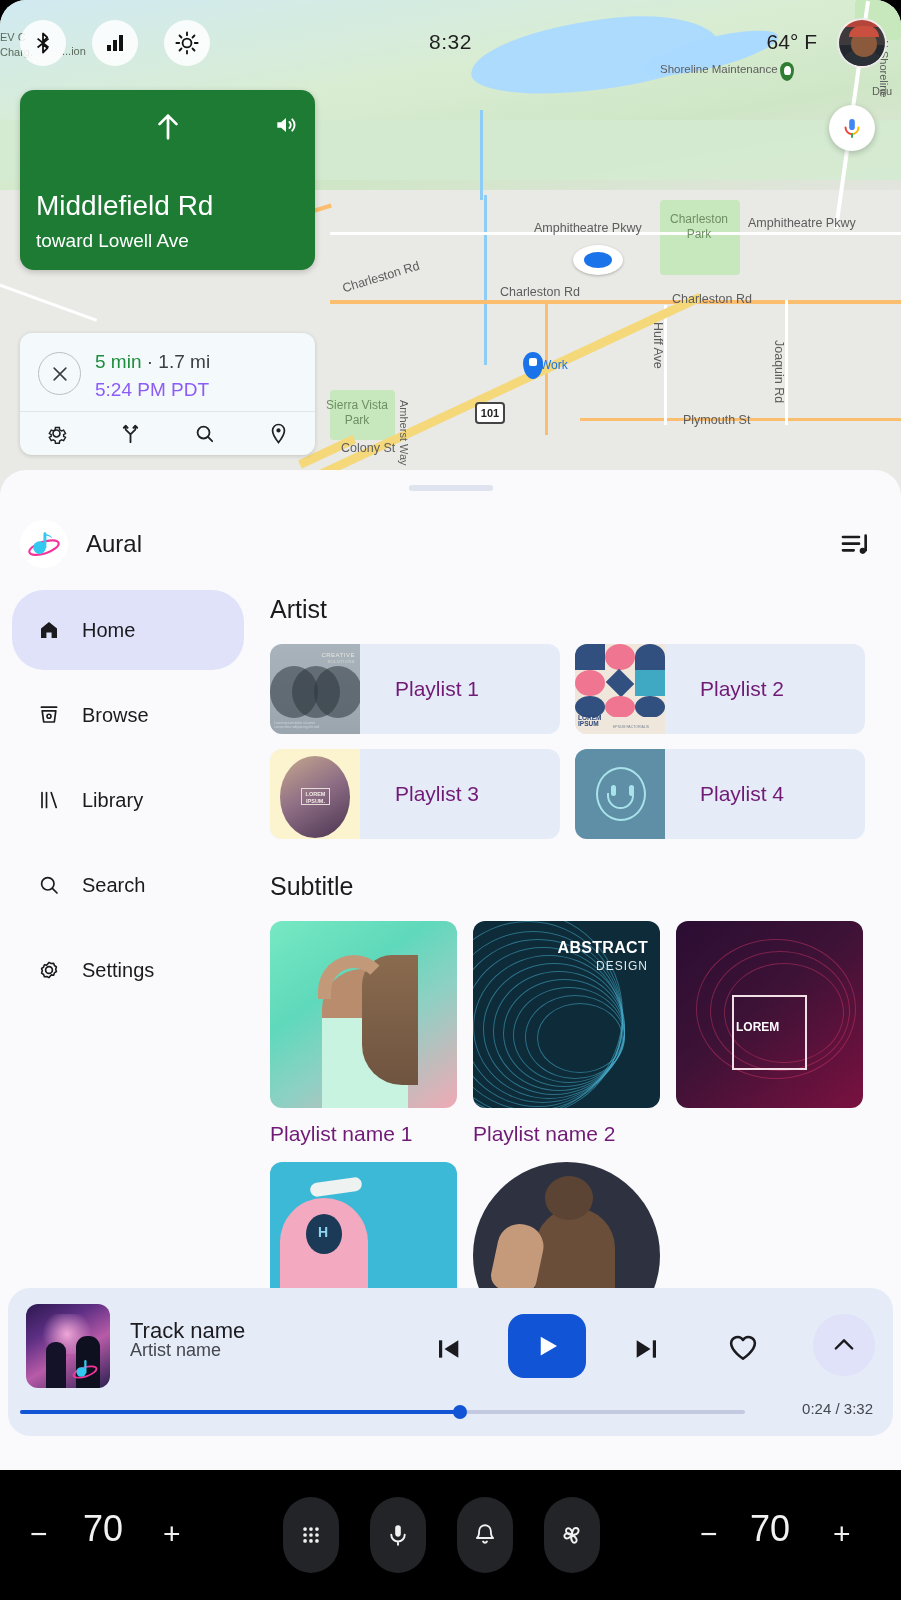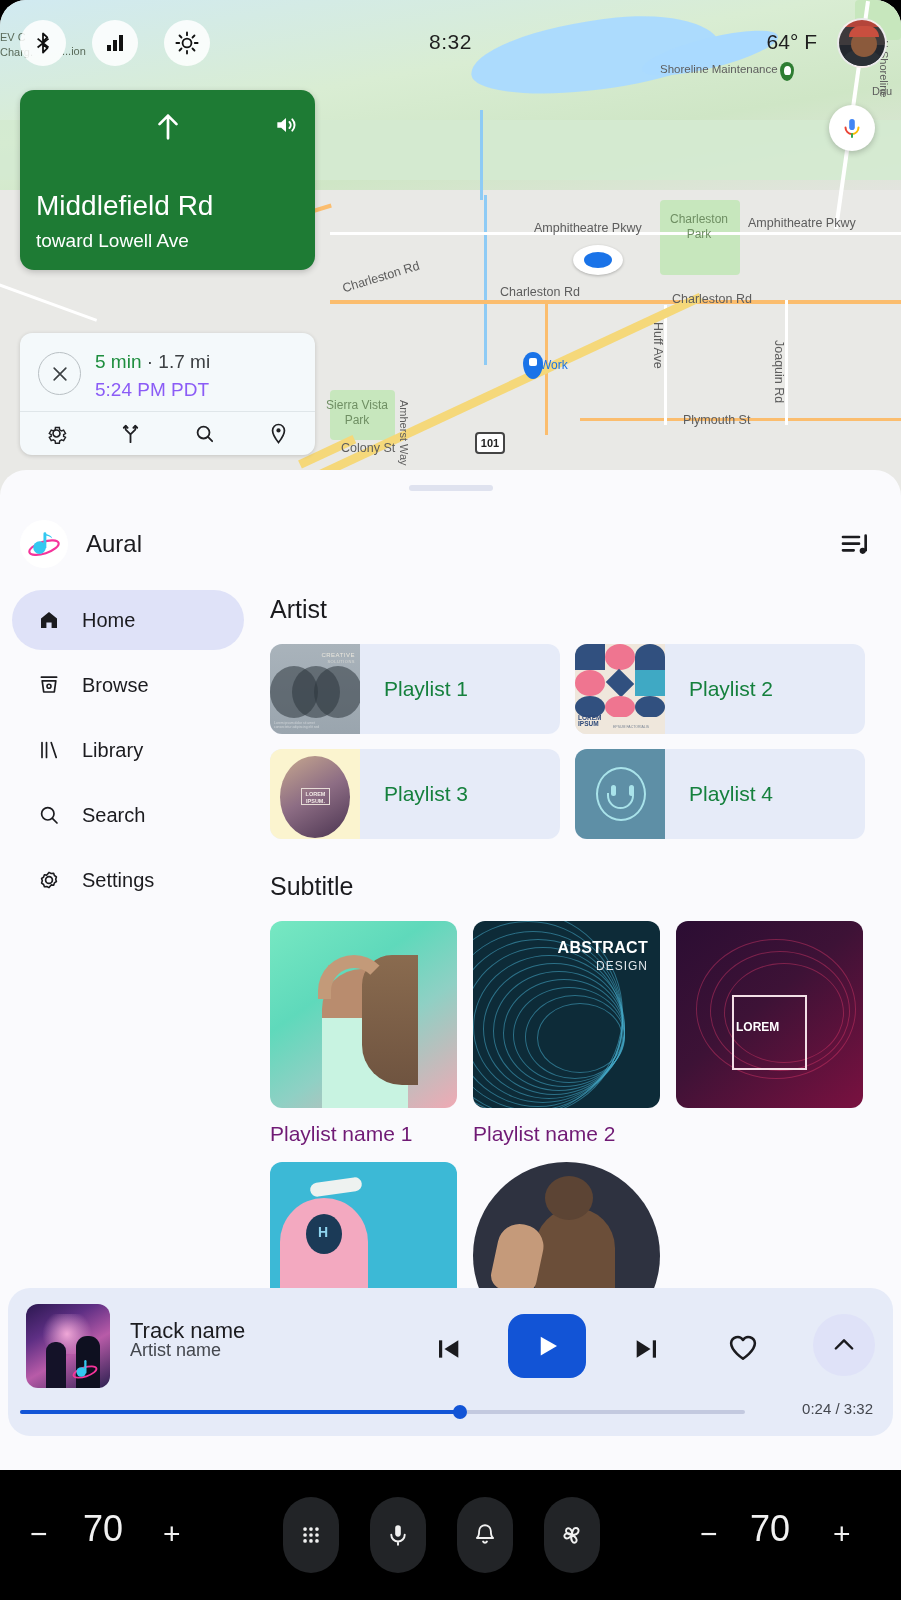--- a/index.html
+++ b/index.html
@@ -164,38 +164,38 @@
   .app-logo {
     position:absolute; left:20px; top:5px; width:48px; height:48px; border-radius:50%;
     background:#fff; display:flex; align-items:center; justify-content:center;
   }
   .app-title { position:absolute; left:86px; top:15px; font-size:24px; color:#1b1b1f; }
   .queue-btn { position:absolute; right:30px; top:14px; }
 
   
   .sidebar { position:absolute; left:12px; top:120px; width:232px; }
   .side-item {
-    display:flex; align-items:center; height:60px; border-radius:32px; padding-left:20px;
+    display:flex; align-items:center; height:80px; border-radius:32px; padding-left:20px;
     margin-bottom:5px;
   }
   .side-item.active { background:#dfe2f8; }
   .side-icon { width:34px; display:flex; align-items:center; justify-content:center; }
   .side-label { font-size:20px; color:#1b1b1f; margin-left:16px; }
 
   
   .content { position:absolute; left:270px; top:125px; width:631px; }
   .sec-title { font-size:25px; color:#1b1b1f; margin-bottom:20px; }
   .sec-title.second { margin-top:33px; }
   .pl-grid { display:flex; flex-wrap:wrap; gap:15px 15px; }
   .pl-card {
     width:290px; height:90px; background:#e6ebf8; border-radius:12px;
     display:flex; align-items:center; overflow:hidden;
   }
   .pl-thumb { width:90px; height:90px; flex:0 0 90px; position:relative; overflow:hidden; }
-  .pl-name { font-size:21px; color:#15803d; margin-left:24px; }
+  .pl-name { font-size:21px; color:#701a75; margin-left:35px; }
 
   
   .art1 { background:linear-gradient(180deg,#a9b3bb 0%, #9aa5ae 100%); }
   .art1 .c { position:absolute; border-radius:50%; background:rgba(45,55,62,.55); }
   .art1 .lbl { position:absolute; right:5px; top:8px; font-size:6px; color:#e9e6dd; letter-spacing:.5px; text-align:right;}
   .art1 .foot { position:absolute; left:4px; bottom:4px; font-size:3.4px; color:#cfd4d8; line-height:4.6px; }
   .art2 { background:#efe7dc; position:relative; }
   .art2 .cell { position:absolute; }
   .art2 .band { position:absolute; left:0; bottom:0; width:100%; height:17px; background:#efe7dc;}
   .art2 .l1 { position:absolute; left:3px; bottom:7px; font-size:6.5px; font-weight:bold; color:#2f4a7a; line-height:6px;}
@@ -364,21 +364,21 @@
     <div class="road-lbl" style="left:772px;top:340px;writing-mode:vertical-rl;">Joaquin Rd</div>
     <div class="road-lbl" style="left:683px;top:413px;">Plymouth St</div>
     <div class="road-lbl" style="left:341px;top:441px;">Colony St</div>
     <div class="road-lbl" style="left:398px;top:400px;writing-mode:vertical-rl;font-size:11px;">Amherst Way</div>
     <div class="road-lbl" style="left:878px;top:40px;writing-mode:vertical-rl;font-size:11px;">N Shoreline</div>
     <div class="road-lbl" style="left:872px;top:85px;font-size:11px;">Dou</div>
 
     <div class="park-lbl" style="left:660px;top:212px;width:78px;">Charleston Park</div>
     <div class="park-lbl" style="left:320px;top:398px;width:74px;">Sierra Vista Park</div>
 
-    <div class="hw-shield" style="left:475px;top:432px;">101</div>
+    <div class="hw-shield" style="left:475px;top:402px;">101</div>
   </div>
 
   <div class="status-bar">
     <div class="ev-text">EV C</div>
     <div class="ev-text" style="top:45px;">Charg.</div>
     <div class="ev-text2">...ion</div>
 
     <div class="status-chip" style="left:20px;">
       <span>
         <svg width="24" height="24" viewBox="0 0 24 24">

